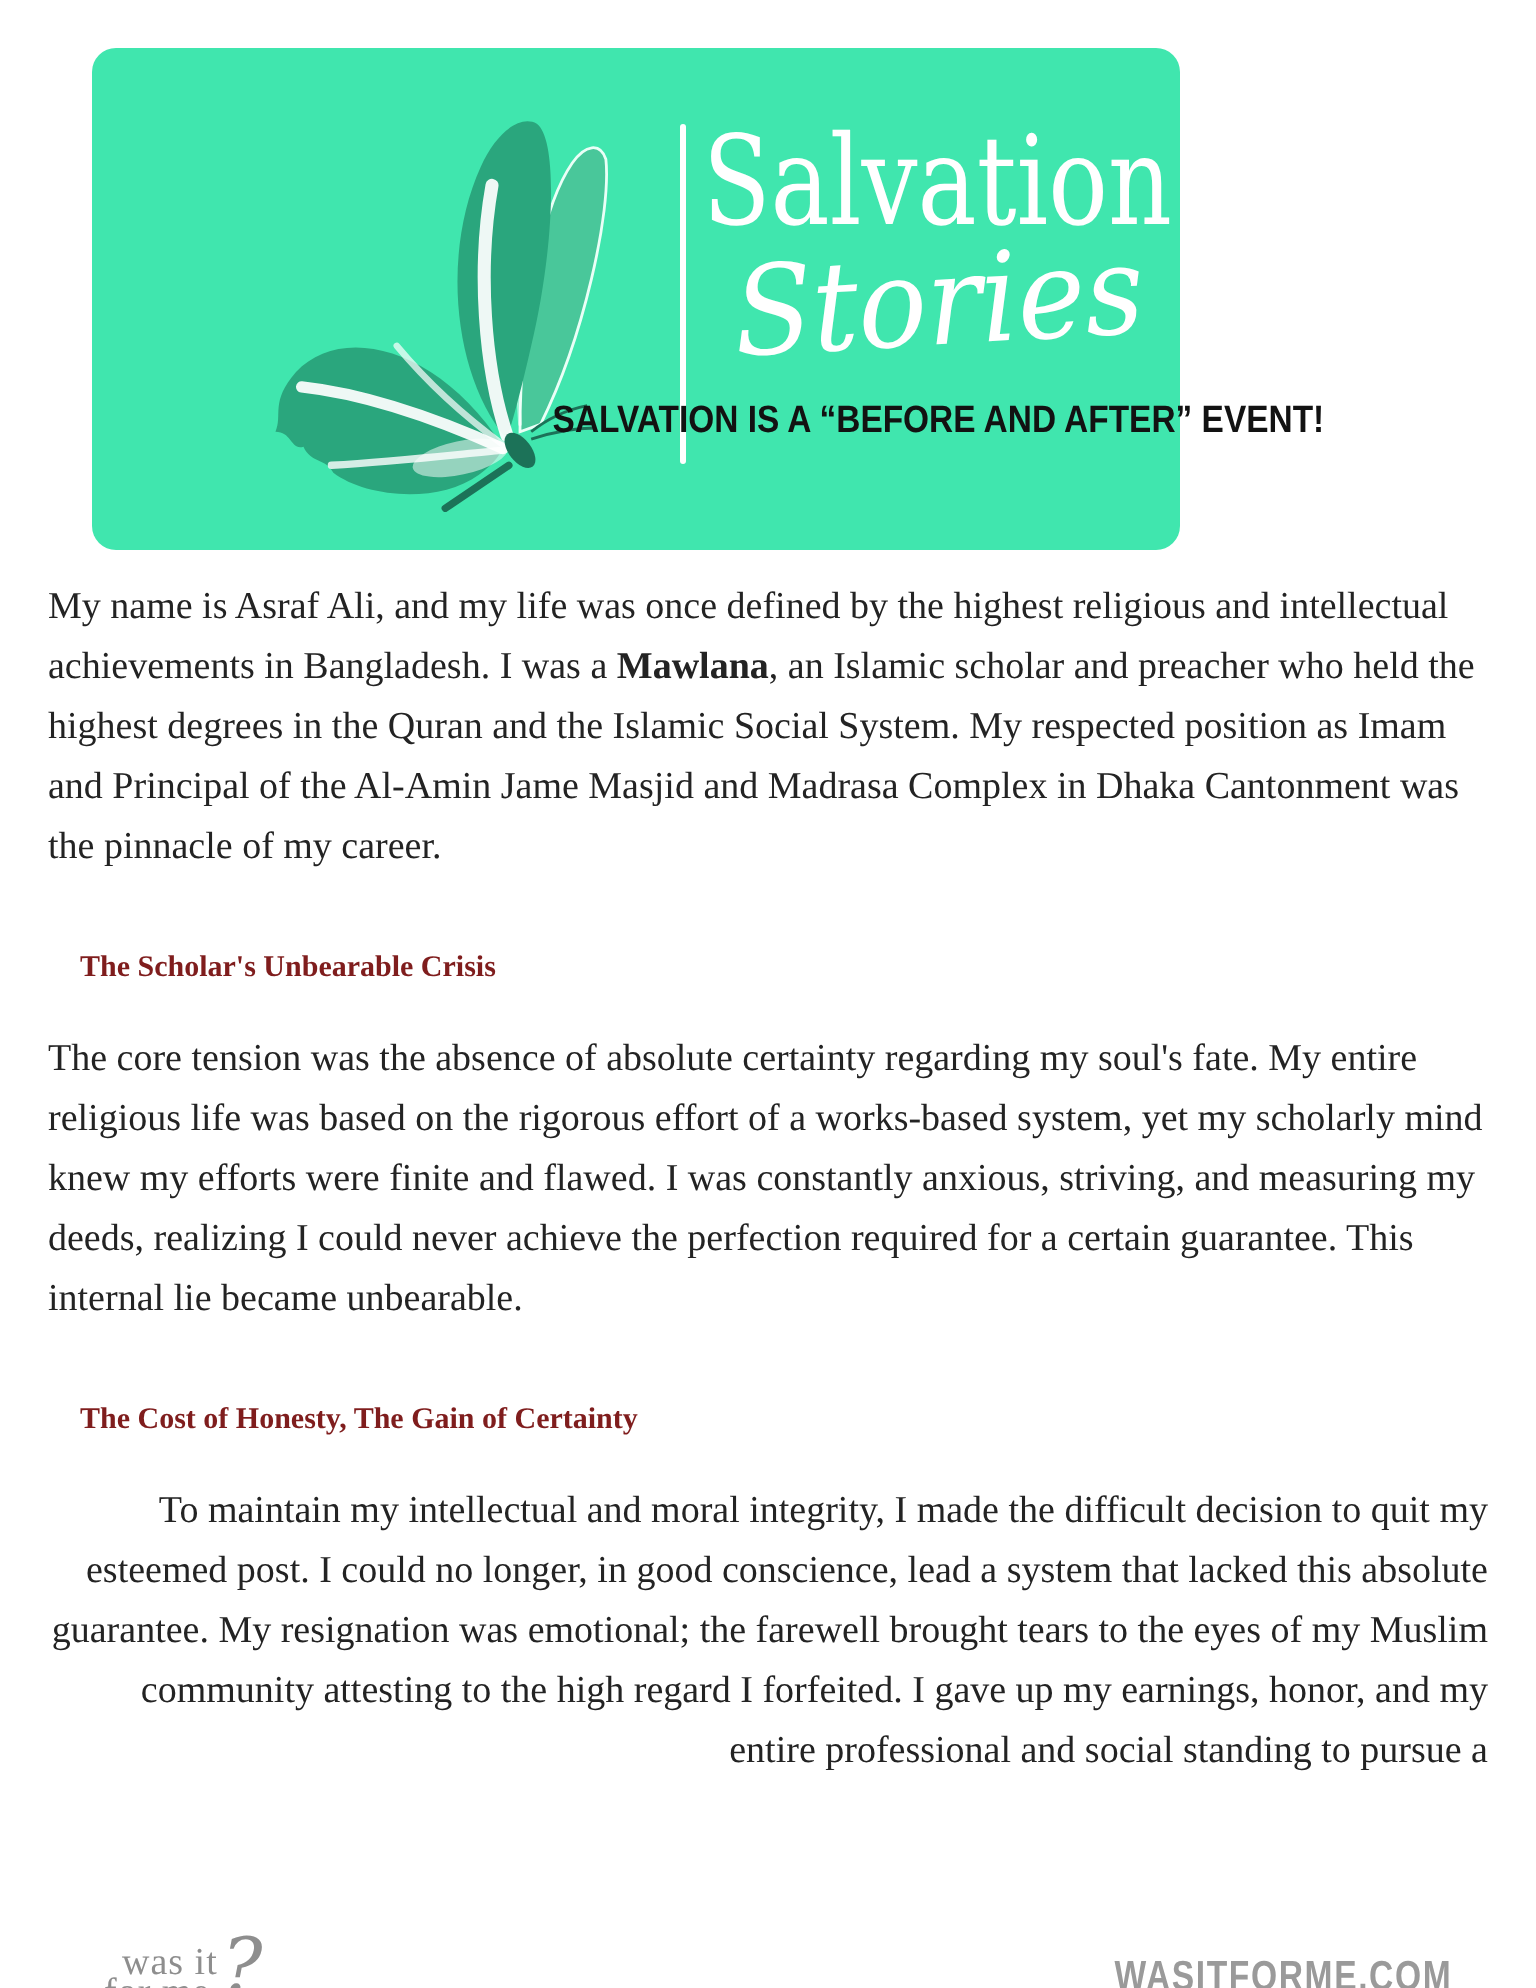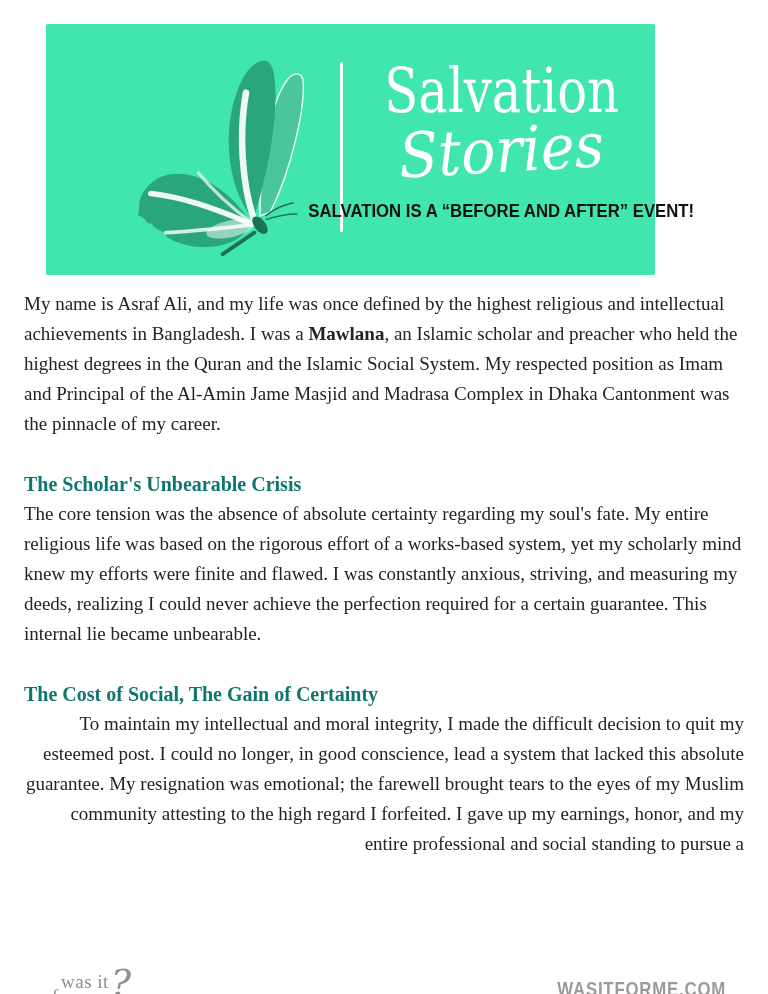--- a/index.html
+++ b/index.html
@@ -7,23 +7,23 @@
     width:768px;height:994px;overflow:hidden;
     background:#ffffff;
     font-family:"Liberation Serif", serif;
   }
   .page{position:relative;width:768px;height:994px;background:#ffffff;}
 
   
   .banner{
     position:relative;
     margin:24px 53px 0 46px;
-    width:609px;height:251px;
+    width:544px;height:251px;
     background:#40e6ae;
-    border-radius:2px;
+    border-radius:12px;
   }
   .butterfly{
     position:absolute;left:72px;top:22px;
     width:200px;height:210px;
   }
   .banner-divider{
     position:absolute;left:294px;top:38px;
     width:3px;height:170px;background:#ffffff;border-radius:2px;
   }
   .banner-text{
@@ -60,22 +60,22 @@
   
   .article{
     margin-top:14px;
     padding:0 24px;
     font-size:19px;line-height:30px;
     color:#232323;
   }
   .article p{margin:0 0 30px 0;}
   .article section{margin:0;}
   .article h2{
-    font-size:20px;line-height:30px;margin:0;
-    font-weight:bold;color:#0f766e;
+    font-size:15px;line-height:30px;margin:16px;
+    font-weight:bold;color:#7f1d1d;
   }
   .article section p{margin:0 0 30px 0;}
   .article .last-para{margin-bottom:0;text-align:right;}
   .bold-term{font-weight:bold;}
 
   
   .footer{
     position:absolute;left:0;right:0;bottom:14px;
     padding:0 42px 0 52px;
     display:flex;justify-content:space-between;align-items:center;
@@ -143,21 +143,21 @@
 
     <p><span>My name is Asraf Ali, and my life was once defined by the highest religious and intellectual achievements in Bangladesh. I was a </span><strong class="bold-term">Mawlana</strong><span>, an Islamic scholar and preacher who held the highest degrees in the Quran and the Islamic Social System. My respected position as Imam and Principal of the Al-Amin Jame Masjid and Madrasa Complex in Dhaka Cantonment was the pinnacle of my career.</span></p>
 
     <section>
       <h2>The Scholar's Unbearable Crisis</h2>
     </section>
 
     <p>The core tension was the absence of absolute certainty regarding my soul's fate. My entire religious life was based on the rigorous effort of a works-based system, yet my scholarly mind knew my efforts were finite and flawed. I was constantly anxious, striving, and measuring my deeds, realizing I could never achieve the perfection required for a certain guarantee. This internal lie became unbearable.</p>
 
     <section>
-      <h2>The Cost of Social, The Gain of Certainty</h2>
+      <h2>The Cost of Honesty, The Gain of Certainty</h2>
       <p class="last-para">To maintain my intellectual and moral integrity, I made the difficult decision to quit my esteemed post. I could no longer, in good conscience, lead a system that lacked this absolute guarantee. My resignation was emotional; the farewell brought tears to the eyes of my Muslim community attesting to the high regard I forfeited. I gave up my earnings, honor, and my entire professional and social standing to pursue a</p>
     </section>
 
   </main>
 
   <footer class="footer">
     <div class="logo">
       <div class="logo-lines">
         <div class="logo-line1">was it</div>
         <div class="logo-line2">for me</div>

